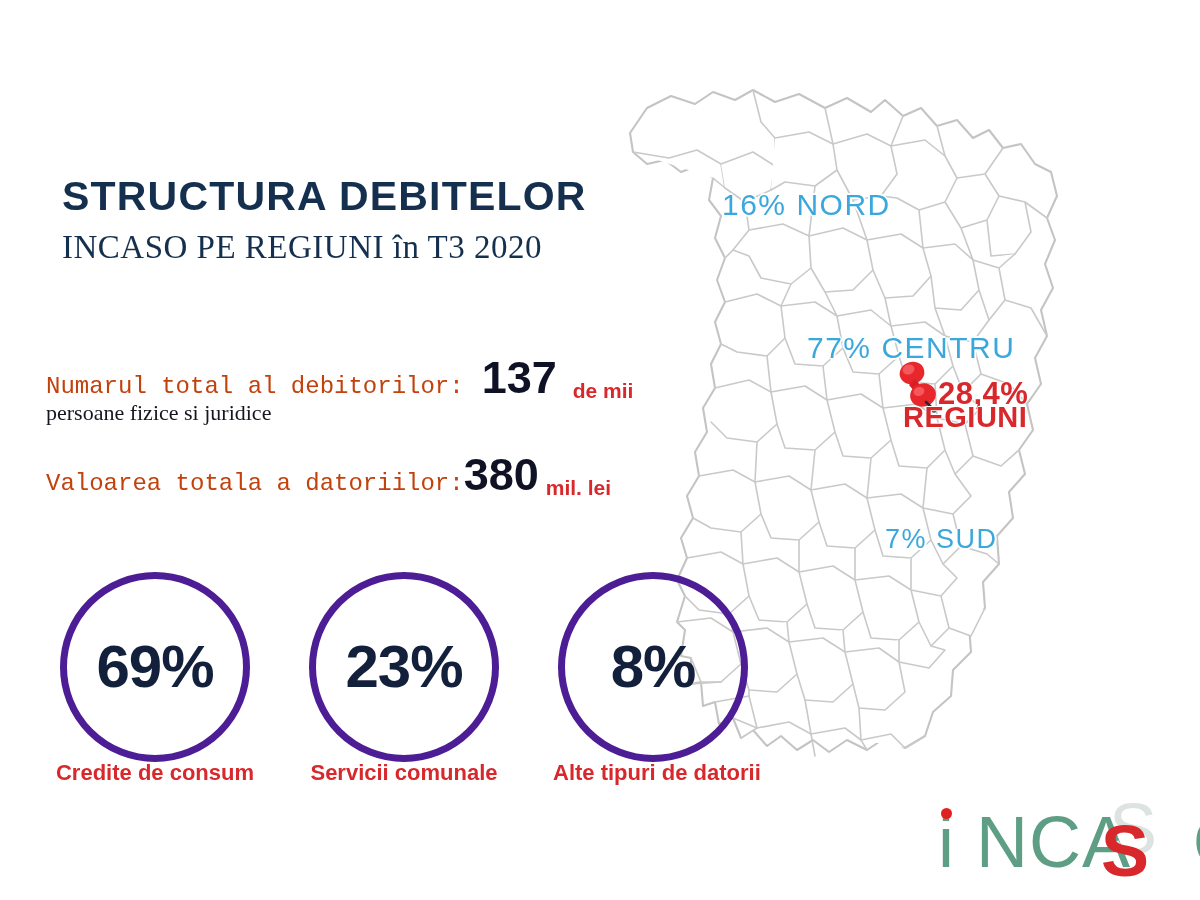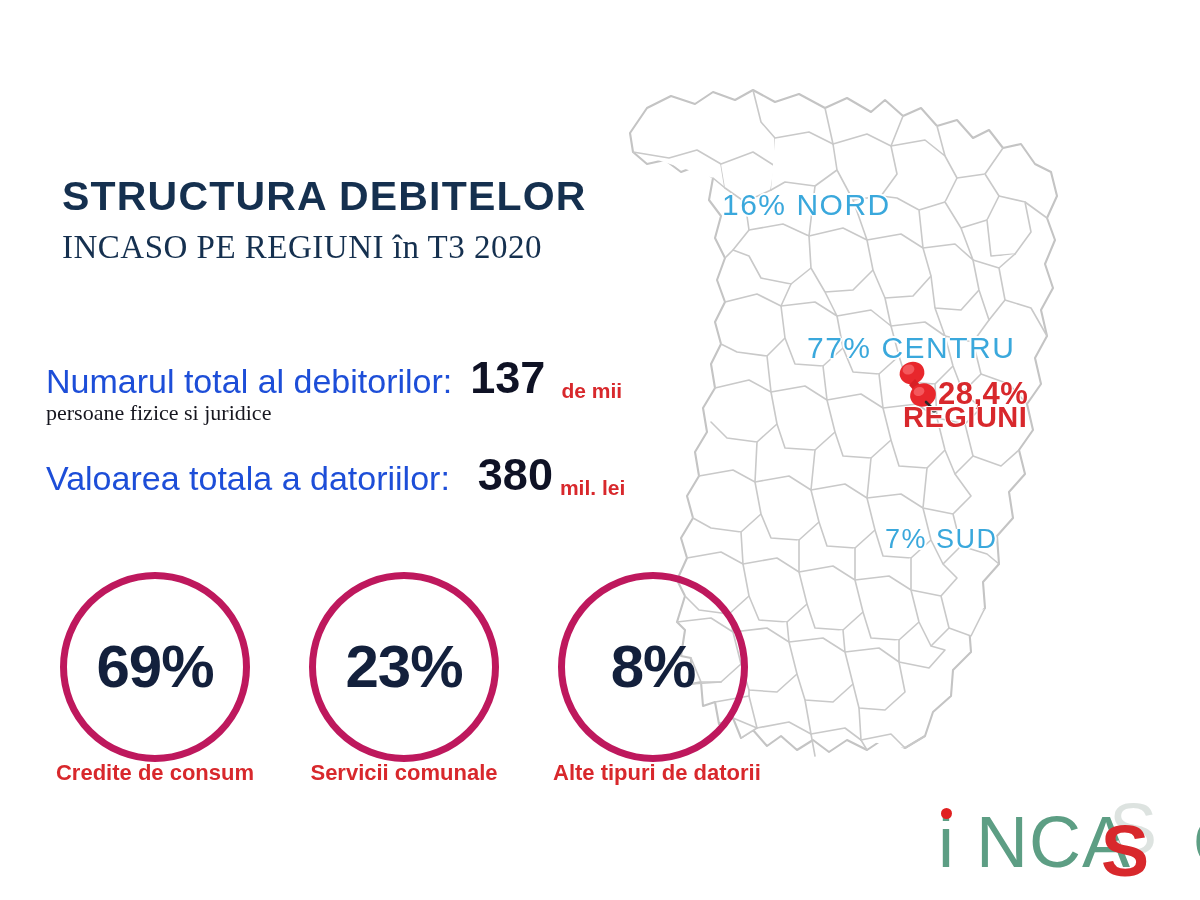--- a/index.html
+++ b/index.html
@@ -89,64 +89,64 @@
     line-height: 1;
     white-space: nowrap;
   }
 
   .stat-row { position: absolute; white-space: nowrap; }
   #stat-debtors { left: 46px; top: 355px; }
   #stat-value   { left: 46px; top: 452px; }
 
   .stat-line { display: flex; align-items: baseline; }
   .stat-label {
-    font-family: Liberation Sans, sans-serif;
-    font-size: 34px;
-    color: #1d4ed8;
+    font-family: Liberation Mono, monospace;
+    font-size: 24px;
+    color: #c2410c;
     line-height: 1;
   }
   .stat-number {
     font-family: "Liberation Sans", sans-serif;
     font-weight: bold;
     font-size: 45px;
     color: #0f1225;
     line-height: 1;
     margin-left: 18px;
   }
   .stat-unit {
     font-family: "Liberation Sans", sans-serif;
     font-weight: bold;
     font-size: 21px;
     color: #d8282c;
     line-height: 1;
     margin-left: 16px;
     position: relative;
     top: 5px;
   }
-  #stat-value .stat-number { margin-left: 28px; }
+  #stat-value .stat-number { margin-left: 0; }
   #stat-value .stat-unit { margin-left: 7px; }
   #stat-subnote {
     font-family: "Liberation Serif", serif;
     font-weight: normal;
     font-size: 22px;
     color: #16161f;
     margin-top: 2px;
     line-height: 1;
   }
 
   
   #circles { position: absolute; left: 55px; top: 572px; width: 720px; height: 255px; }
   .circle-item { position: absolute; top: 0; width: 200px; text-align: center; }
   #circle-1 { left: 0px; }
   #circle-2 { left: 249px; }
   #circle-3 { left: 498px; }
   .circle {
     width: 190px;
     height: 190px;
-    border: 7px solid #be185d;
+    border: 7px solid #4c1d95;
     border-radius: 50%;
     box-sizing: border-box;
     display: flex;
     align-items: center;
     justify-content: center;
     margin: 0 auto;
   }
   .circle-pct {
     color: #13203c;
     font-weight: bold;

